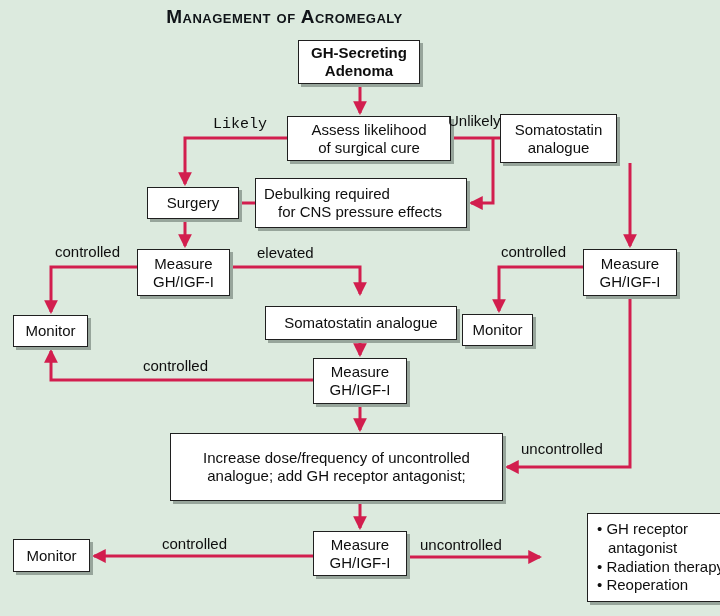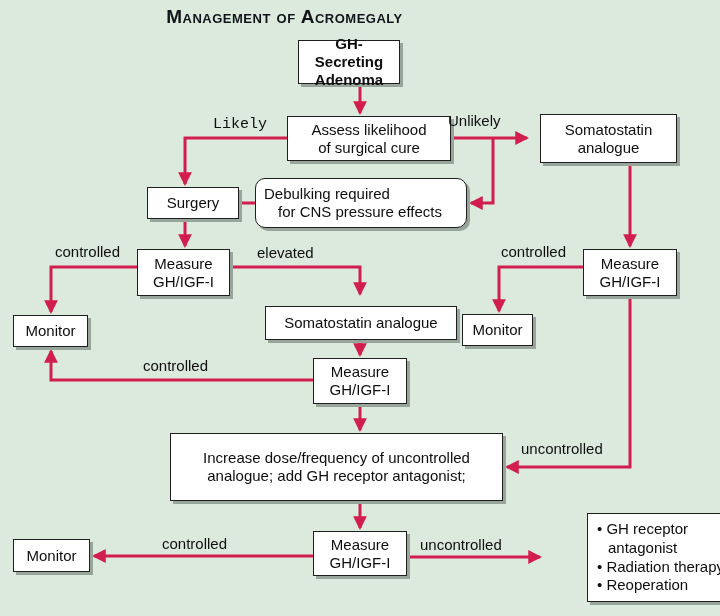--- a/index.html
+++ b/index.html
@@ -11,21 +11,21 @@
   .canvas{position:relative;width:720px;height:616px;background:var(--bg);overflow:hidden;}
   .title{position:absolute;left:0;top:6px;width:569px;text-align:center;
     font-variant:small-caps;font-weight:700;font-size:19px;letter-spacing:.5px;color:var(--title);}
   .arrows{position:absolute;left:0;top:0;width:720px;height:616px;pointer-events:none;}
   .node{position:absolute;background:var(--boxfill);border:1.5px solid var(--border);
     box-shadow:3px 3px 0 var(--shadow);color:var(--ink);font-size:15px;line-height:1.2;
     display:flex;flex-direction:column;justify-content:center;align-items:center;
     text-align:center;box-sizing:border-box;padding:2px 4px;}
   .node span{display:block;}
   .node.bold{font-weight:700;}
-  .node.leftalign{align-items:flex-start;text-align:left;padding-left:8px;padding-right:6px;border-radius:10px;}
+  .node.leftalign{align-items:flex-start;text-align:left;padding-left:8px;padding-right:6px;}
   .node.leftalign span.indent{padding-left:14px;}
   .node.bullets{align-items:flex-start;text-align:left;padding:6px 6px 6px 9px;justify-content:center;margin-left:43px;}
   .bullet-item{display:block;padding-left:11px;text-indent:-11px;line-height:1.25;}
   .edge-label{position:absolute;color:var(--ink);font-size:15px;white-space:nowrap;}
 </style>
 </head>
 <body>
 
 <div class="canvas">
 
@@ -51,31 +51,31 @@
       <path d="M360,404 V430" marker-end="url(#ah)"></path>
       <path d="M630,163 V246" marker-end="url(#ah)"></path>
       <path d="M583,267 H499 V311" marker-end="url(#ah)"></path>
       <path d="M630,296 V467 H507" marker-end="url(#ah)"></path>
       <path d="M360,501 V528" marker-end="url(#ah)"></path>
       <path d="M313,556 H94" marker-end="url(#ah)"></path>
       <path d="M407,557 H540" marker-end="url(#ah)"></path>
     </g>
   </svg>
 
-  <div class="node bold" style="left:298px;top:40px;width:102px;height:44px;">
+  <div class="node bold" style="left:298px;top:40px;width:122px;height:44px;">
     <span>GH-Secreting</span>
     <span>Adenoma</span>
   </div>
 
   <div class="node" style="left:287px;top:116px;width:164px;height:45px;">
     <span>Assess likelihood</span>
     <span>of surgical cure</span>
   </div>
 
-  <div class="node" style="left:540px;top:114px;width:137px;height:49px;">
+  <div class="node" style="left:500px;top:114px;width:117px;height:49px;">
     <span>Somatostatin</span>
     <span>analogue</span>
   </div>
 
   <div class="node leftalign" style="left:255px;top:178px;width:212px;height:50px;">
     <span>Debulking required</span>
     <span class="indent">for CNS pressure effects</span>
   </div>
 
   <div class="node" style="left:147px;top:187px;width:92px;height:32px;">

